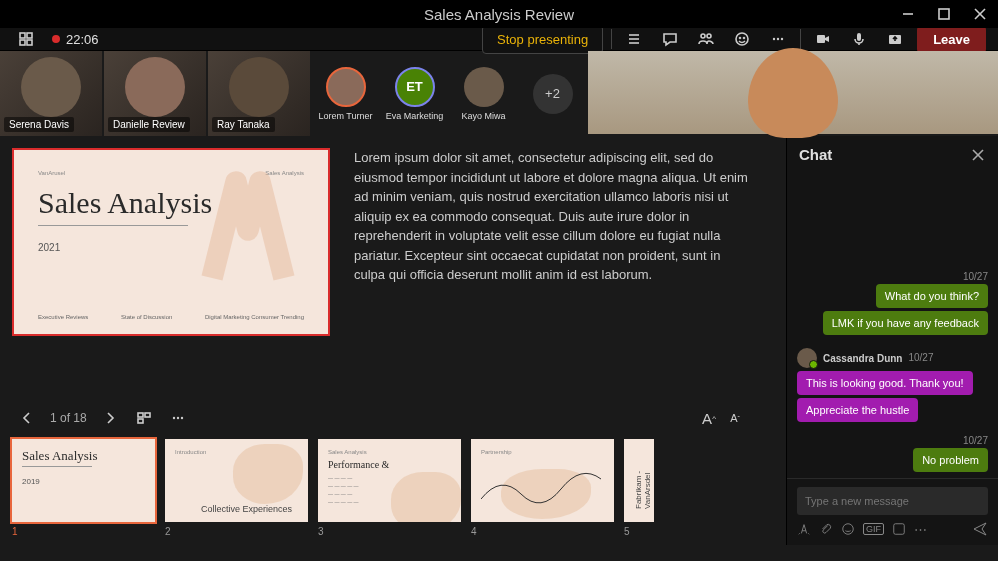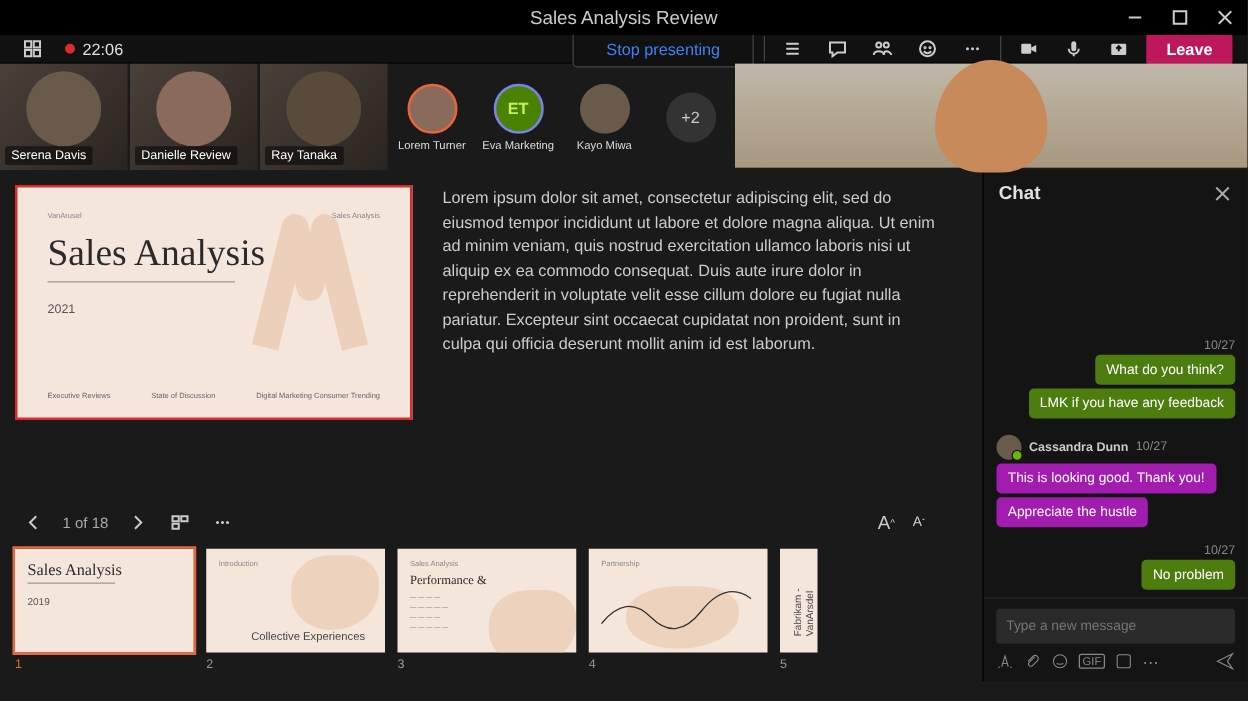--- a/index.html
+++ b/index.html
@@ -11,22 +11,22 @@
 .win-controls { position: absolute; right: 0; top: 0; display: flex; }
 .win-btn { width: 36px; height: 28px; display: flex; align-items: center; justify-content: center; color: #ccc; cursor: pointer; font-size: 10px; }
 
 
 .toolbar { height: 23px; background: #111; display: flex; align-items: center; padding: 0 12px; gap: 10px; border-bottom: 1px solid #000; }
 .tb-left { display: flex; align-items: center; gap: 12px; }
 .tb-right { margin-left: auto; display: flex; align-items: center; gap: 8px; }
 .icon-btn { width: 28px; height: 28px; display: flex; align-items: center; justify-content: center; color: #ccc; cursor: pointer; border-radius: 4px; }
 .rec-dot { width: 8px; height: 8px; border-radius: 50%; background: #d92c2c; display: inline-block; border: 2px solid #d92c2c; }
 .timer { color: #e0e0e0; font-size: 13px; }
-.stop-btn { background: #111; border: 1px solid #444; padding: 6px 26px; border-radius: 4px; color: #3b82f6; font-size: 13px; cursor: pointer; }
-.leave-btn { background: #be185d; color: #fff; padding: 6px 16px; border-radius: 4px; font-size: 13px; font-weight: 600; cursor: pointer; border: none; }
+.stop-btn { background: #111; border: 1px solid #444; padding: 6px 14px; border-radius: 4px; color: #eab308; font-size: 13px; cursor: pointer; }
+.leave-btn { background: #7f1d1d; color: #fff; padding: 6px 16px; border-radius: 4px; font-size: 13px; font-weight: 600; cursor: pointer; border: none; }
 .sep { width: 1px; height: 20px; background: #444; }
 
 
 .participants { height: 85px; background: #1a1a1a; display: flex; gap: 2px; padding: 0 0 2px 0; }
 .tile { width: 102px; height: 85px; background: #333; position: relative; overflow: hidden; }
 .tile.video { background: linear-gradient(135deg, #4a4038, #2a2420); }
 .tile-name { position: absolute; bottom: 4px; left: 4px; font-size: 10px; color: #fff; background: rgba(0,0,0,0.5); padding: 2px 5px; border-radius: 2px; }
 .face { width: 60px; height: 60px; border-radius: 50%; margin: 6px auto 0; background: #6a5a4a; }
 .avatar-tile { width: 67px; height: 85px; display: flex; flex-direction: column; align-items: center; justify-content: center; }
 .avatar-circle { width: 40px; height: 40px; border-radius: 50%; display: flex; align-items: center; justify-content: center; font-size: 13px; font-weight: 600; border: 2px solid transparent; }
@@ -196,21 +196,21 @@
     </div>
   <div class="tile video">
       <div class="face" style="background:#5a4a3a"></div>
       <div class="tile-name">Ray Tanaka</div>
     </div>
   <div class="avatar-tile">
       <div class="avatar-circle" style="border-color:#e8663c;background:#8a6a5a"></div>
       <div class="avatar-name">Lorem Turner</div>
     </div>
   <div class="avatar-tile">
-      <div class="avatar-circle" style="border-color:#7b83eb;background:#498205;color:#bef264">ET</div>
+      <div class="avatar-circle" style="border-color:#7b83eb;background:#498205;color:#ffffff">ET</div>
       <div class="avatar-name">Eva Marketing</div>
     </div>
   <div class="avatar-tile">
       <div class="avatar-circle" style="background:#6a5a4a"></div>
       <div class="avatar-name">Kayo Miwa</div>
     </div>
   <div class="avatar-tile">
       <div class="count-circle">+2</div>
     </div>
   <div class="presenter">

